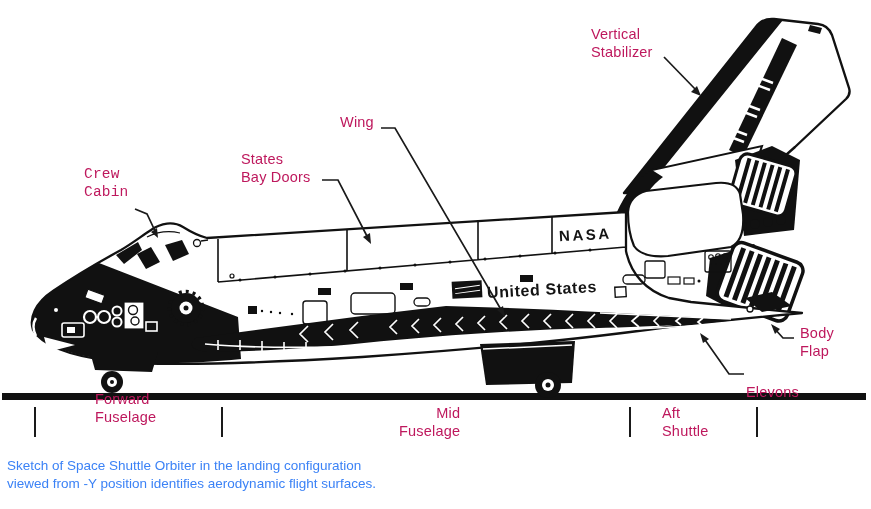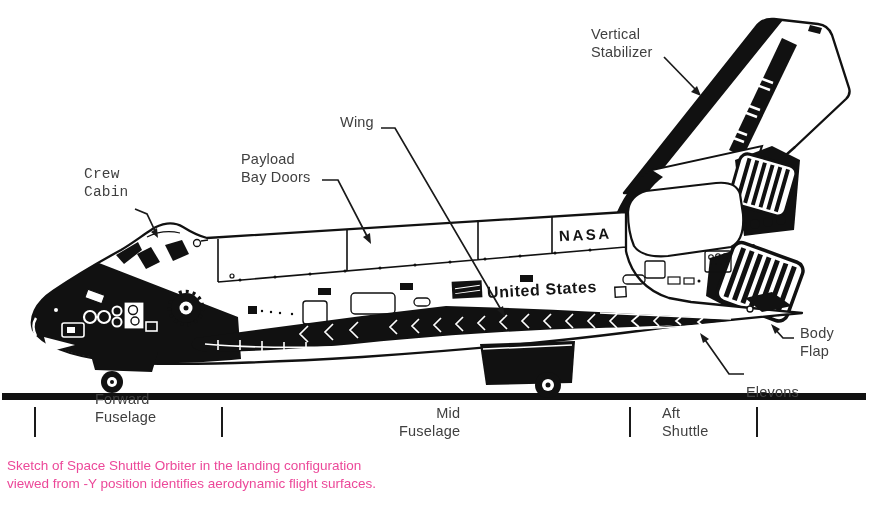--- a/index.html
+++ b/index.html
@@ -1,21 +1,21 @@
 <!DOCTYPE html>
 <html><head>
 <meta charset="utf-8">
 <style>
   html,body{margin:0;padding:0;background:#fff;}
   .stage{position:relative;width:871px;height:509px;background:#fff;overflow:hidden;
          font-family:"Liberation Sans",sans-serif;}
   .stage svg{position:absolute;left:0;top:0;}
-  .lbl{position:absolute;font:14.5px/1.24 "Liberation Sans",sans-serif;color:#404040;
+  .lbl{position:absolute;font:14.5px/1.24 "Liberation Sans",sans-serif;color:#be185d;
        white-space:pre-line;letter-spacing:.2px;}
-  .caption{position:absolute;font:13.5px/1.3 "Liberation Sans",sans-serif;color:#ec4899;
+  .caption{position:absolute;font:13.5px/1.3 "Liberation Sans",sans-serif;color:#3b82f6;
        white-space:pre-line;}
   .mark-nasa{position:absolute;font-weight:bold;font-size:15px;letter-spacing:2.5px;
        color:#141414;transform:rotate(-3deg);}
   .mark-us{position:absolute;font-weight:bold;font-size:16px;letter-spacing:.6px;
        color:#141414;transform:rotate(-3.2deg);}
 </style>
 </head>
 <body>
 
 <div class="stage">
@@ -171,21 +171,21 @@
     <path d="M744 374 L729 374 L703 337"></path>
         <polygon points="700,333 709,339 703,343" fill="#1a1a1a" stroke="none"></polygon>
   </g>
 
   <path d="M35 407 V437 M222 407 V437 M630 407 V437 M757 407 V437" stroke="#1a1a1a" stroke-width="2"></path>
 </svg>
 
 <div class="lbl" style="left:591px;top:26px;">Vertical
 Stabilizer</div>
 <div class="lbl" style="left:340px;top:114px;">Wing</div>
-<div class="lbl" style="left:241px;top:151px;">Payload
+<div class="lbl" style="left:241px;top:151px;">States
 Bay Doors</div>
 <div class="lbl" style="left:84px;top:166px;font-family:Liberation Mono, monospace;">Crew
 Cabin</div>
 <div class="lbl" style="left:800px;top:325px;">Body
 Flap</div>
 <div class="lbl" style="left:746px;top:384px;">Elevons</div>
 
 <div class="lbl" style="left:95px;top:391px;">Forward
 Fuselage</div>
 <div class="lbl" style="left:399px;top:405px;text-align:right;">Mid

